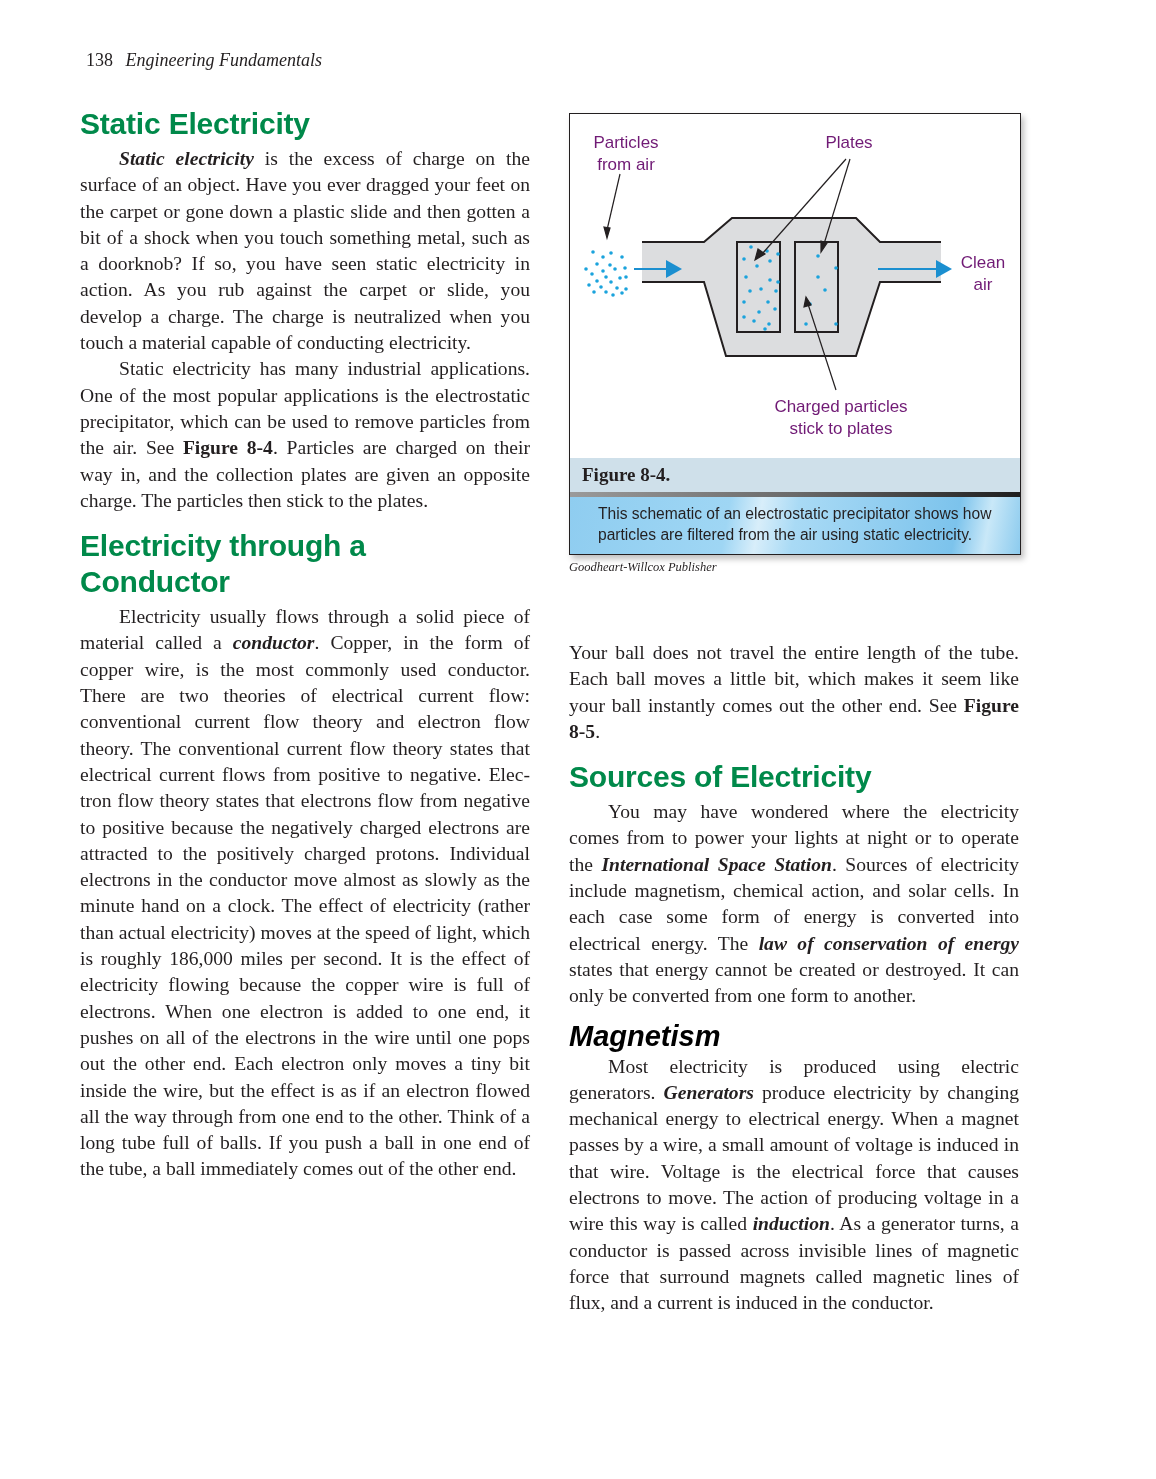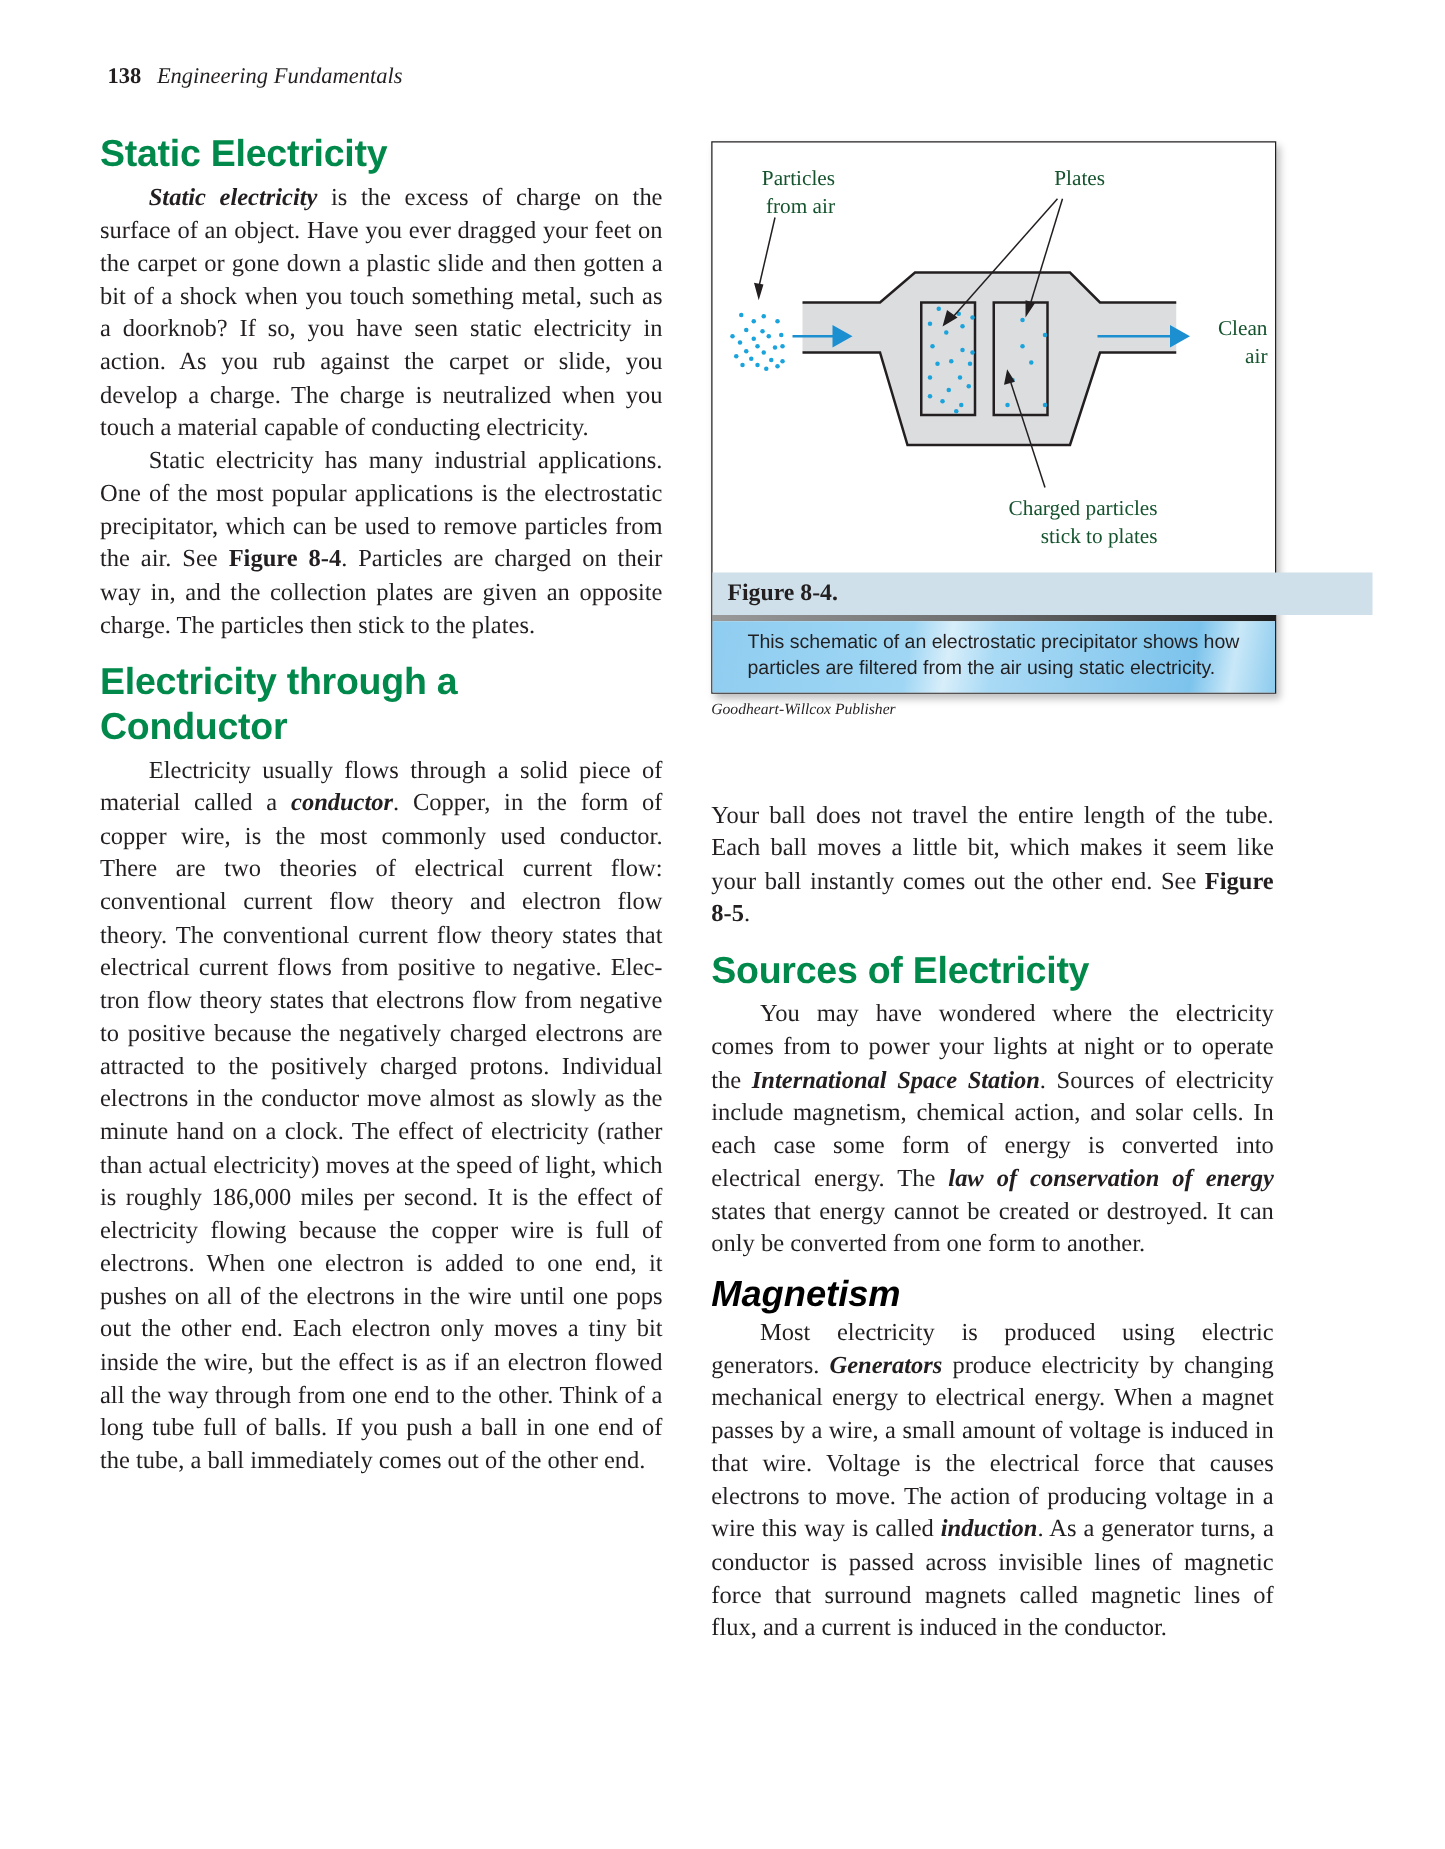--- a/index.html
+++ b/index.html
@@ -1,20 +1,20 @@
 <!DOCTYPE html>
 <html><head>
 <meta charset="utf-8">
 <style>
   html, body { margin: 0; padding: 0; background: #ffffff; }
   body { width: 1156px; height: 1479px; position: relative; overflow: hidden;
          font-family: "Liberation Serif", "DejaVu Serif", serif; color: #231f20; }
 
   .running-head { position: absolute; left: 86px; top: 50px; font-size: 18px; }
-  .running-head .pg { font-weight: bold; margin-right: 8px; }
+  .running-head .pg { font-weight: normal; margin-right: 8px; }
   .running-head .book { font-style: italic; }
 
   .col { position: absolute; width: 450px; }
   .col-left { left: 80px; top: 106px; }
   .col-right-top { left: 569px; top: 640px; }
 
   h2.sec { font-family: "Liberation Sans", "DejaVu Sans", sans-serif; font-weight: bold;
            color: #00894a; font-size: 30px; line-height: 36px; margin: 0 0 4px 0; letter-spacing: -0.2px; }
   h3.sub { font-family: Liberation Sans, sans-serif; font-style: italic; font-weight: bold;
            color: #000000; font-size: 29px; line-height: 32px; margin: 10px 0 2px 0; }
@@ -22,23 +22,23 @@
   p.body { margin: 0; font-size: 19.6px; line-height: 26.3px; text-align: justify; hyphens: manual; }
   p.indent { text-indent: 39px; }
   .bi { font-weight: bold; font-style: italic; }
   .b { font-weight: bold; }
   .i { font-style: italic; font-weight: bold; }
 
   
   .figure { position: absolute; left: 569px; top: 113px; width: 450px; height: 440px;
             border: 1.5px solid #231f20; background: #fff; box-shadow: 3px 4px 6px rgba(0,0,0,0.25); }
   .fig-svg { position: absolute; left: 0; top: 0; }
-  .fig-label { position: absolute; font-family: Liberation Serif, serif;
-               font-size: 17px; line-height: 22px; text-align: right; color: #14532d; }
-  .fig-title-bar { position: absolute; left: 0; top: 344px; width: 528px; height: 34px;
+  .fig-label { position: absolute; font-family: Liberation Sans, sans-serif;
+               font-size: 17px; line-height: 22px; text-align: center; color: #701a75; }
+  .fig-title-bar { position: absolute; left: 0; top: 344px; width: 450px; height: 34px;
                    background: #cfe0ea; }
   .fig-title { position: absolute; left: 12px; top: 6px; font-weight: bold; font-size: 19px; }
   .fig-rule { position: absolute; left: 0; top: 378px; width: 450px; height: 5px;
               background: linear-gradient(90deg, #9a9a9a 0%, #6a6a6a 50%, #1e1e1e 100%); }
   .fig-caption-bar { position: absolute; left: 0; top: 383px; width: 450px; height: 57px;
                      background: linear-gradient(100deg, #8fcdf0 0%, #9fd6f4 35%, #d8eefa 42%, #a9daf5 50%, #7cc3ec 85%, #c9e8f8 92%, #8ccbee 100%); }
   .fig-caption { position: absolute; left: 12px; top: 6px; width: 430px;
                  font-family: "Liberation Sans", "DejaVu Sans", sans-serif; font-size: 15.6px; line-height: 21px; margin-left: 16px; }
   .credit { position: absolute; left: 569px; top: 560px; width: 450px; text-align: left;
             font-style: italic; font-size: 12.5px; }

